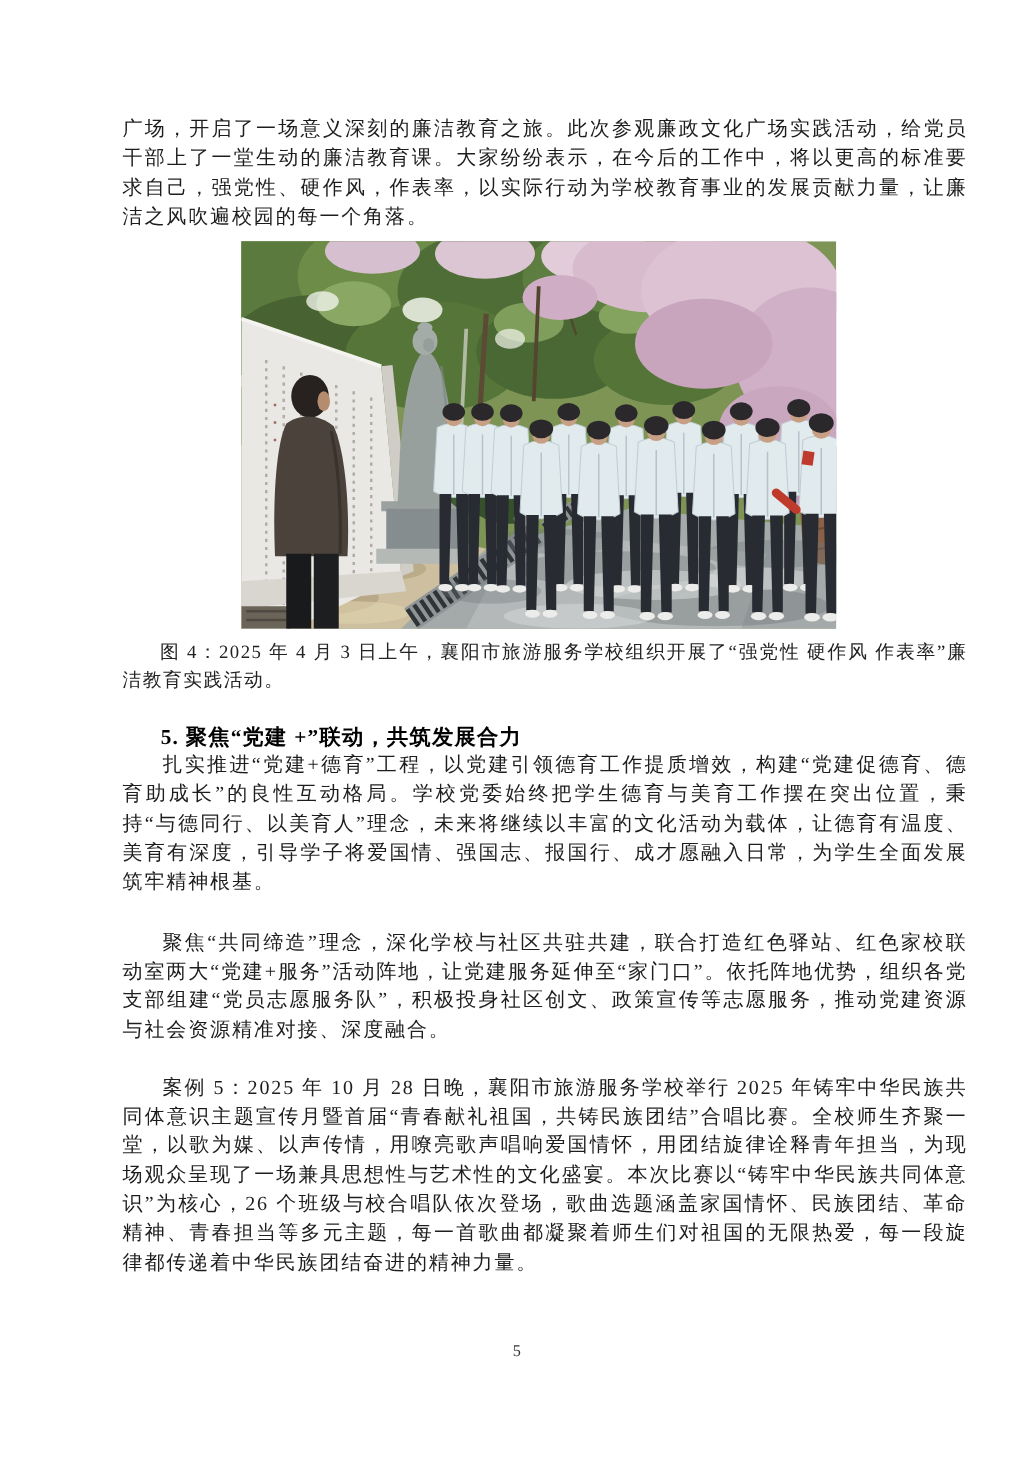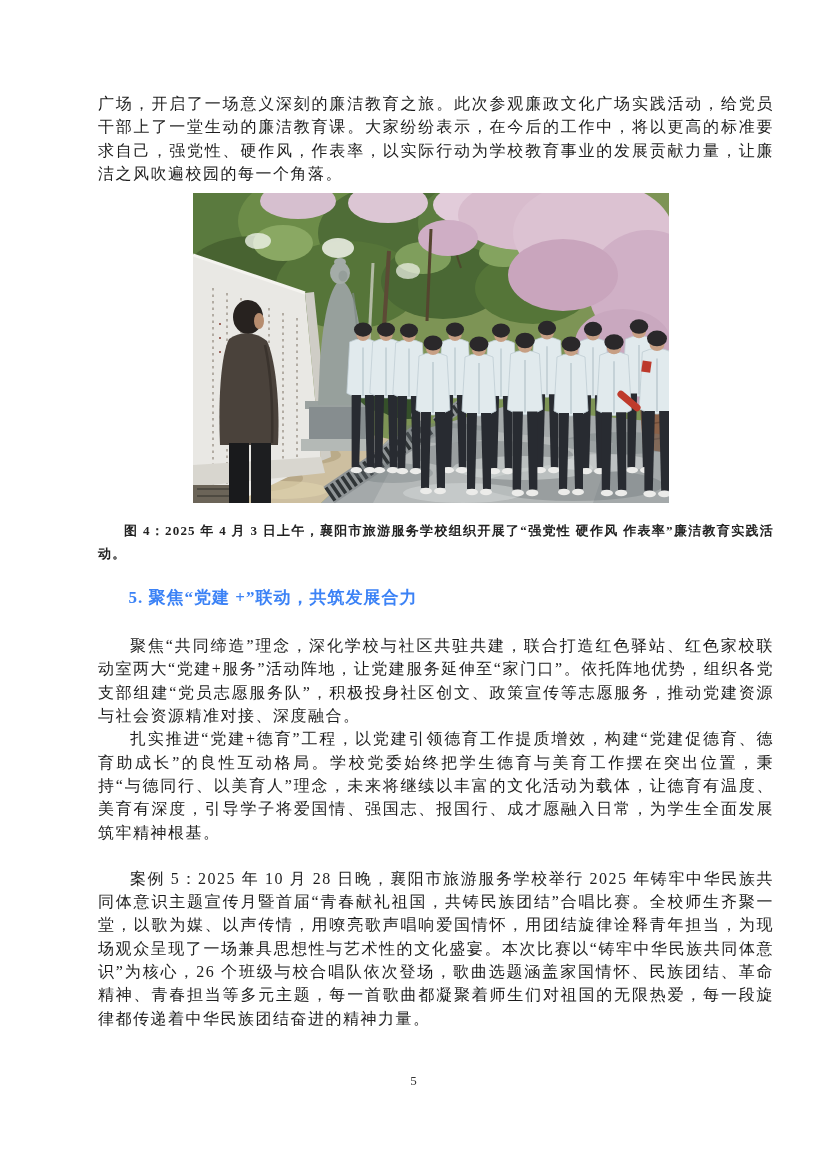--- a/index.html
+++ b/index.html
@@ -22,37 +22,36 @@
     text-justify:inter-ideograph;
     text-indent:2em;
   }
   .no-indent{text-indent:0;}
   .figure-wrap{
     margin:8px 0 0 95px;
     width:476px;height:310px;
   }
   .figure-wrap svg{display:block;}
   .caption{
-    margin:16px 0 0 0;
-    font-size:13px;
+    margin:8px 0 0 0;
+    font-size:15px;
     line-height:23px;
     letter-spacing:1.2px;
     text-align:justify;
     text-indent:2em;
     color:#222222;
-    font-weight:bold;
   }
   .section-heading{
     margin:21px 0 0 0;
     font-size:17px;
     line-height:23px;
     font-weight:bold;
     letter-spacing:1px;
     text-indent:1.8em;
-    color:#3b82f6;
+    color:#000000;
   }
   .para-2{margin-top:25px;}
   .para-4{margin-top:23px;}
   .page-number{
     position:absolute;
     left:0;right:0;bottom:80px;
     text-align:center;
     font-size:13px;
     color:#333333;
   }
@@ -215,20 +214,20 @@
         <rect x="36" y="250" width="20" height="60" fill="#191a1c"></rect>
         <rect x="58" y="250" width="20" height="60" fill="#1d1e20"></rect>
       </g>
     </svg>
   </figure>
 
   <p class="caption">图 4：2025 年 4 月 3 日上午，襄阳市旅游服务学校组织开展了“强党性 硬作风 作表率”廉洁教育实践活动。</p>
 
   <h2 class="section-heading">5. 聚焦“党建 +”联动，共筑发展合力</h2>
 
+  <p class="body-text">扎实推进“党建+德育”工程，以党建引领德育工作提质增效，构建“党建促德育、德育助成长”的良性互动格局。学校党委始终把学生德育与美育工作摆在突出位置，秉持“与德同行、以美育人”理念，未来将继续以丰富的文化活动为载体，让德育有温度、美育有深度，引导学子将爱国情、强国志、报国行、成才愿融入日常，为学生全面发展筑牢精神根基。</p>
+
   <p class="body-text para-2">聚焦“共同缔造”理念，深化学校与社区共驻共建，联合打造红色驿站、红色家校联动室两大“党建+服务”活动阵地，让党建服务延伸至“家门口”。依托阵地优势，组织各党支部组建“党员志愿服务队”，积极投身社区创文、政策宣传等志愿服务，推动党建资源与社会资源精准对接、深度融合。</p>
-
-  <p class="body-text">扎实推进“党建+德育”工程，以党建引领德育工作提质增效，构建“党建促德育、德育助成长”的良性互动格局。学校党委始终把学生德育与美育工作摆在突出位置，秉持“与德同行、以美育人”理念，未来将继续以丰富的文化活动为载体，让德育有温度、美育有深度，引导学子将爱国情、强国志、报国行、成才愿融入日常，为学生全面发展筑牢精神根基。</p>
 
   <p class="body-text para-4">案例 5：2025 年 10 月 28 日晚，襄阳市旅游服务学校举行 2025 年铸牢中华民族共同体意识主题宣传月暨首届“青春献礼祖国，共铸民族团结”合唱比赛。全校师生齐聚一堂，以歌为媒、以声传情，用嘹亮歌声唱响爱国情怀，用团结旋律诠释青年担当，为现场观众呈现了一场兼具思想性与艺术性的文化盛宴。本次比赛以“铸牢中华民族共同体意识”为核心，26 个班级与校合唱队依次登场，歌曲选题涵盖家国情怀、民族团结、革命精神、青春担当等多元主题，每一首歌曲都凝聚着师生们对祖国的无限热爱，每一段旋律都传递着中华民族团结奋进的精神力量。</p>
 
   <div class="page-number">5</div>
 </div>
 
 </body></html>

